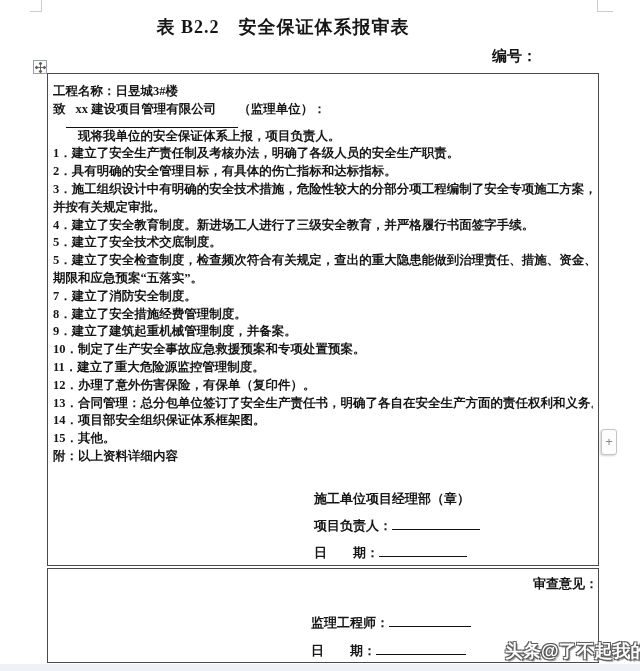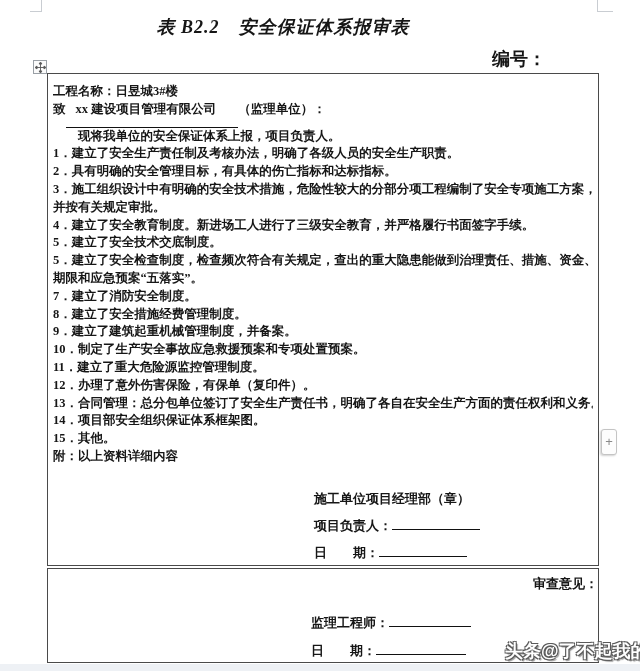--- a/index.html
+++ b/index.html
@@ -9,23 +9,23 @@
     font-family:"Liberation Serif","DejaVu Serif",serif;
     font-weight:bold; color:#161616;
   }
   
   .corner-mark { position:absolute; border-color:#c9cdd2; border-style:solid; border-width:0; }
   .corner-tl { left:30px; top:0; width:12px; height:12px; border-right-width:1px; border-bottom-width:1px; }
   .corner-tr { left:597px; top:0; width:16px; height:12px; border-left-width:1px; border-bottom-width:1px; }
 
   .doc-title {
     position:absolute; left:0; top:15px; width:566px; text-align:center;
-    font-size:18px; letter-spacing:1px; white-space:pre;font-style:italic;
+    font-size:18px; letter-spacing:1px; white-space:pre;
   }
-  .number-label { position:absolute; left:492px; top:47px; font-size:18px; white-space:pre; }
+  .number-label { position:absolute; left:492px; top:47px; font-size:15px; white-space:pre; }
 
   .move-handle {
     position:absolute; left:33px; top:60px; width:14px; height:14px;
     background:#fbfbfb; border:1px solid #9aa0a6; display:flex; align-items:center; justify-content:center;
     cursor:move;
   }
 
   .box { position:absolute; left:47px; border:1.5px solid #4a4a4a; background:#fff; }
   .box1 { top:73px; width:552px; height:493px; }
   .box2 { top:568px; width:552px; height:95px; }

